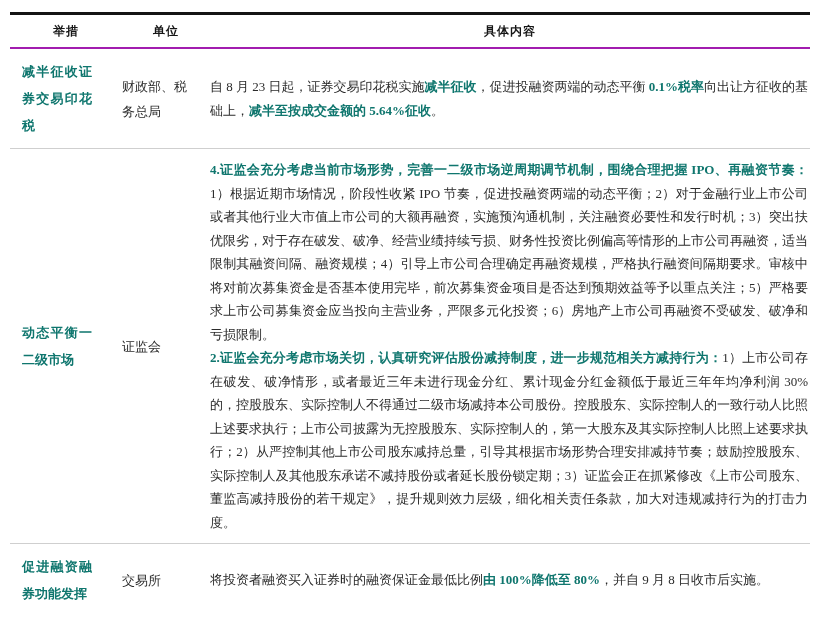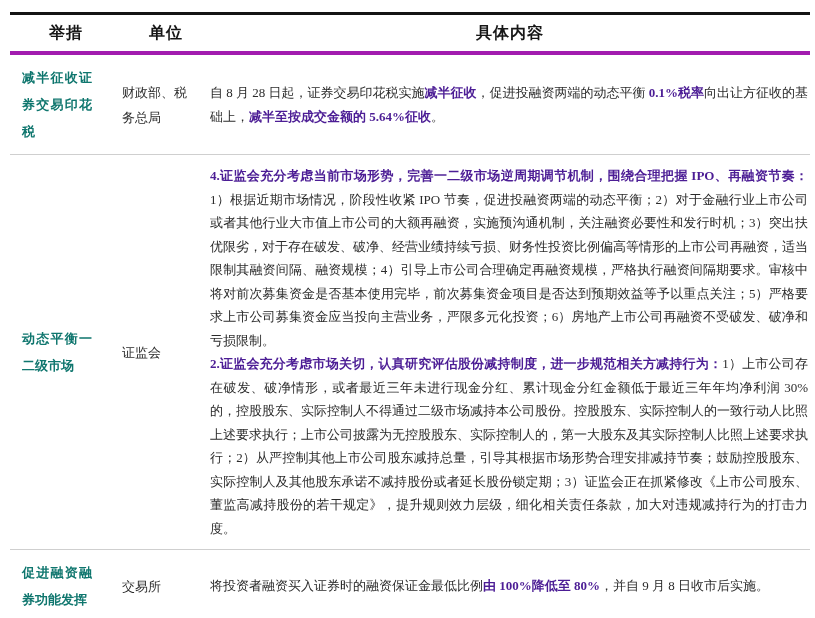--- a/index.html
+++ b/index.html
@@ -18,40 +18,40 @@
   }
   .title .num { color: #1e3a6e; font-family: "Liberation Serif", serif; }
 
   
   .rule-top    { height: 3px; border-top: 1px solid #141414; border-bottom: 2.5px solid #141414; }
 
   table.tbl {
     width: 800px; border-collapse: collapse; table-layout: fixed;
   }
   thead th {
-    font-size: 16px; font-weight: bold; color: #161616;
-    padding: 8px 0 7px 0; border-bottom: 4px solid #a21caf;
+    font-size: 12px; font-weight: bold; color: #161616;
+    padding: 8px 0 7px 0; border-bottom: 2px solid #a21caf;
     text-align: center; letter-spacing: 1px;
   }
   th.c1 { width: 112px; }
   th.c2 { width: 88px; }
   tbody tr { border-bottom: 1px solid #cfcfcf; }
   tbody tr:last-child { border-bottom: none; }
   tbody td { vertical-align: middle; font-size: 13px; }
   td.c1 {
     font-weight: bold; color: #0f766e; line-height: 27px;
     padding: 9px 30px 9px 12px; text-align: justify; text-align-last: left;
   }
   td.c2 { color: #2b2b2b; padding: 9px 14px 9px 0; line-height: 25px; margin-left: 12px; }
   td.c3 {
     color: #2b2b2b; line-height: 23.5px; padding: 9px 2px 9px 0;
     text-align: justify;
   }
   td.c3 p { margin: 0; }
-  .b { font-weight: bold; color: #4c1d95; }
+  .b { font-weight: bold; color: #0f766e; }
 </style>
 </head>
 <body>
 
 <div class="page">
 
 
   <div class="rule-top"></div>
 
   <table class="tbl">
@@ -60,21 +60,21 @@
         <th class="c1">举措</th>
         <th class="c2">单位</th>
         <th class="c3">具体内容</th>
       </tr>
     </thead>
     <tbody>
       <tr>
         <td class="c1">减半征收证券交易印花税</td>
         <td class="c2">财政部、税务总局</td>
         <td class="c3">
-            <p><span>自 8 月 28 日起，证券交易印花税实施</span><span class="b">减半征收</span><span>，促进投融资两端的动态平衡 </span><span class="b">0.1%税率</span><span>向出让方征收的基础上，</span><span class="b">减半至按成交金额的 5.64%征收</span><span>。</span></p>
+            <p><span>自 8 月 23 日起，证券交易印花税实施</span><span class="b">减半征收</span><span>，促进投融资两端的动态平衡 </span><span class="b">0.1%税率</span><span>向出让方征收的基础上，</span><span class="b">减半至按成交金额的 5.64%征收</span><span>。</span></p>
           </td>
       </tr>
       <tr>
         <td class="c1">动态平衡一二级市场</td>
         <td class="c2">证监会</td>
         <td class="c3">
             <p><span class="b">4.证监会充分考虑当前市场形势，完善一二级市场逆周期调节机制，围绕合理把握 IPO、再融资节奏：</span><span>1）根据近期市场情况，阶段性收紧 IPO 节奏，促进投融资两端的动态平衡；2）对于金融行业上市公司或者其他行业大市值上市公司的大额再融资，实施预沟通机制，关注融资必要性和发行时机；3）突出扶优限劣，对于存在破发、破净、经营业绩持续亏损、财务性投资比例偏高等情形的上市公司再融资，适当限制其融资间隔、融资规模；4）引导上市公司合理确定再融资规模，严格执行融资间隔期要求。审核中将对前次募集资金是否基本使用完毕，前次募集资金项目是否达到预期效益等予以重点关注；5）严格要求上市公司募集资金应当投向主营业务，严限多元化投资；6）房地产上市公司再融资不受破发、破净和亏损限制。</span></p>
             <p><span class="b">2.证监会充分考虑市场关切，认真研究评估股份减持制度，进一步规范相关方减持行为：</span><span>1）上市公司存在破发、破净情形，或者最近三年未进行现金分红、累计现金分红金额低于最近三年年均净利润 30%的，控股股东、实际控制人不得通过二级市场减持本公司股份。控股股东、实际控制人的一致行动人比照上述要求执行；上市公司披露为无控股股东、实际控制人的，第一大股东及其实际控制人比照上述要求执行；2）从严控制其他上市公司股东减持总量，引导其根据市场形势合理安排减持节奏；鼓励控股股东、实际控制人及其他股东承诺不减持股份或者延长股份锁定期；3）证监会正在抓紧修改《上市公司股东、董监高减持股份的若干规定》，提升规则效力层级，细化相关责任条款，加大对违规减持行为的打击力度。</span></p>
           </td>
       </tr>

